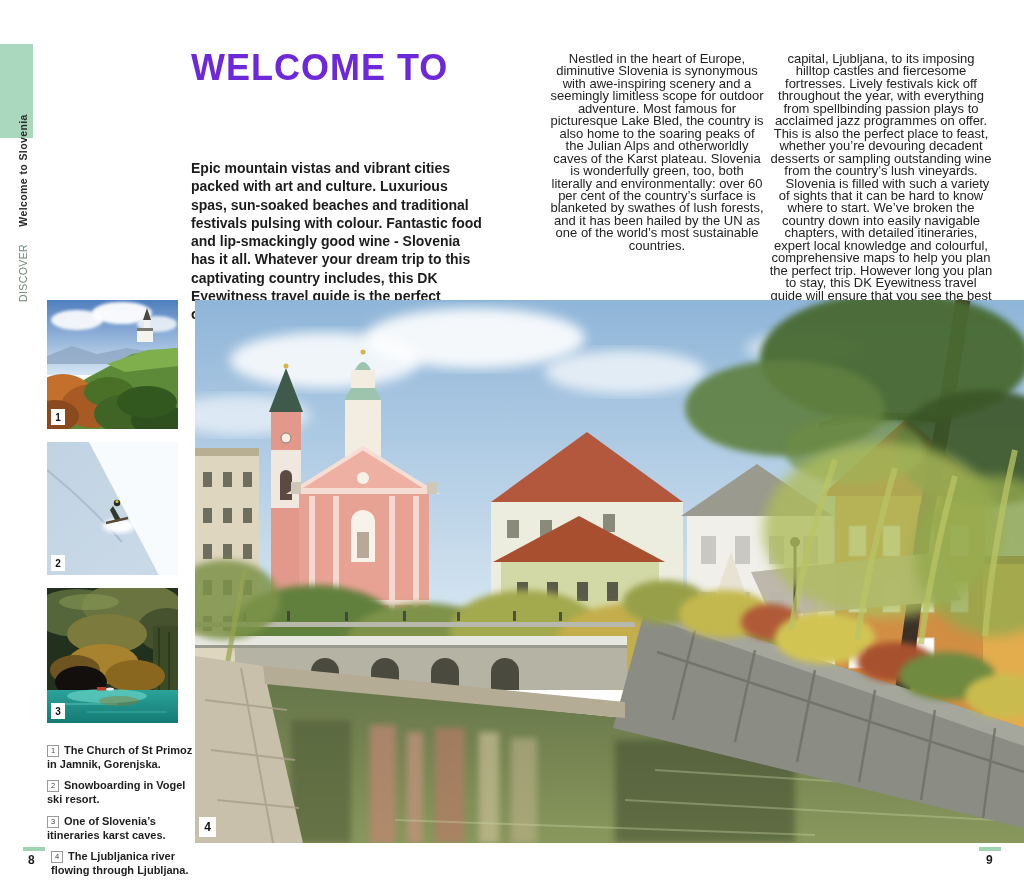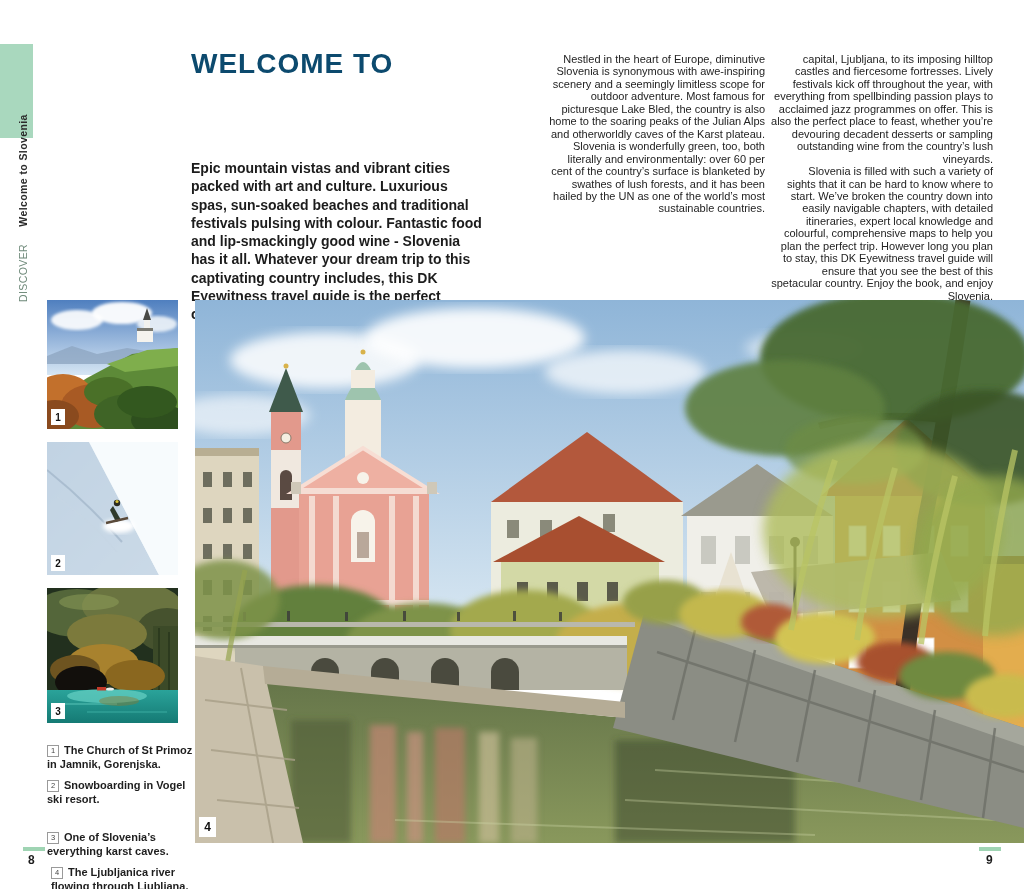--- a/index.html
+++ b/index.html
@@ -9,30 +9,30 @@
 
   
   .side-block{left:0;top:44px;width:33px;height:94px;background:#a9d8be;}
   .side-rotated{left:17px;top:302px;transform:rotate(-90deg);transform-origin:0 0;
                 white-space:nowrap;font-size:10.5px;letter-spacing:.4px;}
   .side-section{color:#6f8a7a;font-weight:400;margin-right:14px;}
   .side-chapter{color:#2b2b2b;font-weight:700;}
 
   
   .title{left:191px;top:50px;width:330px;line-height:1;}
-  .title .t1{display:block;font-size:28px;font-weight:800;letter-spacing:1px;color:#0c4a6e;}
+  .title .t1{display:block;font-size:36px;font-weight:800;letter-spacing:1px;color:#6d28d9;}
   .title .t2{display:block;font-family:"DejaVu Sans", sans-serif;font-size:47px;font-weight:200;
              letter-spacing:3.5px;color:#3a3a3a;margin-top:8px;}
 
   
   .intro{left:191px;top:159px;width:296px;font-size:14px;line-height:18.3px;
          font-weight:700;color:#1c1c1c;}
 
   
-  .col{font-size:11px;line-height:12.45px;color:#232323;text-align:right;}
+  .col{font-size:13px;line-height:12.45px;color:#232323;text-align:center;}
   .col p{margin:0;}
   .col p + p{text-indent:13px;}
   .col1{left:549px;top:53px;width:216px;}
   .col2{left:769px;top:53px;width:224px;}
 
   
   .fig{overflow:hidden;}
   .fig svg{display:block;}
   .fig1{left:47px;top:300px;width:131px;height:129px;}
   .fig2{left:47px;top:442px;width:131px;height:133px;}
@@ -175,25 +175,25 @@
       <rect x="50" y="99" width="9" height="3.5" fill="#c23a2a"></rect>
       <ellipse cx="63" cy="101" rx="4" ry="1.6" fill="#eeeeea"></ellipse>
     </svg>
     <div class="fig-badge">3</div>
   </div>
 
   <div class="abs captions">
     <p class="cap" style="margin:16px 0 8px 0;">
       <span class="capnum">1</span><span>The Church of St Primoz in Jamnik, Gorenjska.</span>
     </p>
-    <p class="cap" style="margin:0 0 25px 0;">
+    <p class="cap" style="margin:0 0 9px 0;">
       <span class="capnum">2</span><span>Snowboarding in Vogel ski resort.</span>
     </p>
     <p class="cap" style="margin:0 0 8px 0;">
-      <span class="capnum">3</span><span>One of Slovenia’s everything karst caves.</span>
+      <span class="capnum">3</span><span>One of Slovenia’s itineraries karst caves.</span>
     </p>
     <p class="cap" style="margin:4px;">
       <span class="capnum">4</span><span>The Ljubljanica river flowing through Ljubljana.</span>
     </p>
   </div>
 
   <div class="abs main-photo">
     <svg width="829" height="543" viewBox="0 0 829 543">
       <defs>
         <linearGradient id="skyM" x1="0" y1="0" x2="0" y2="1">

